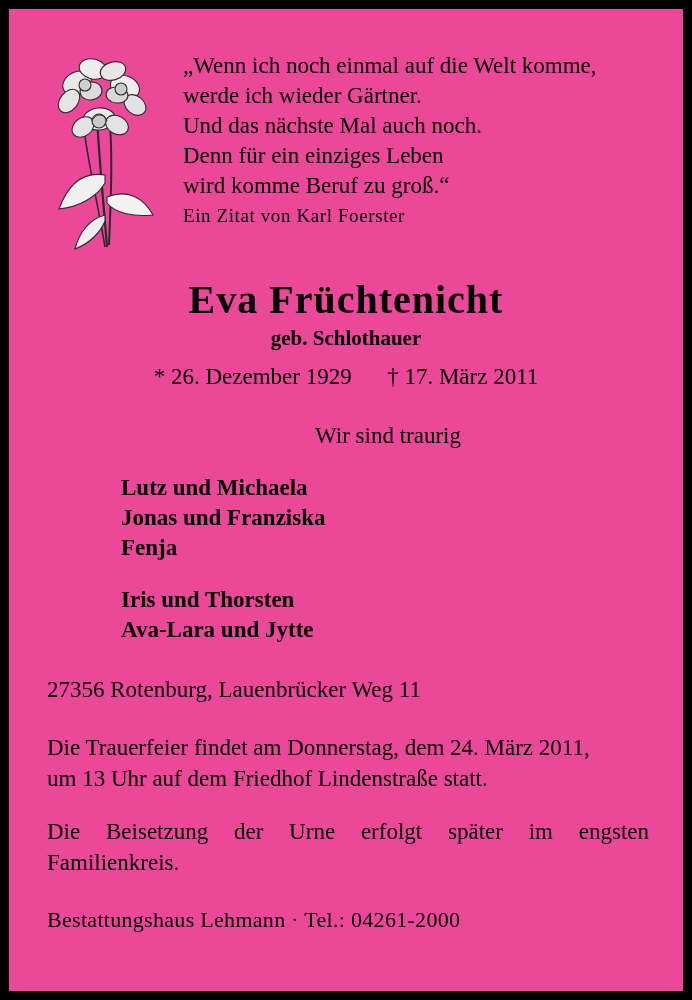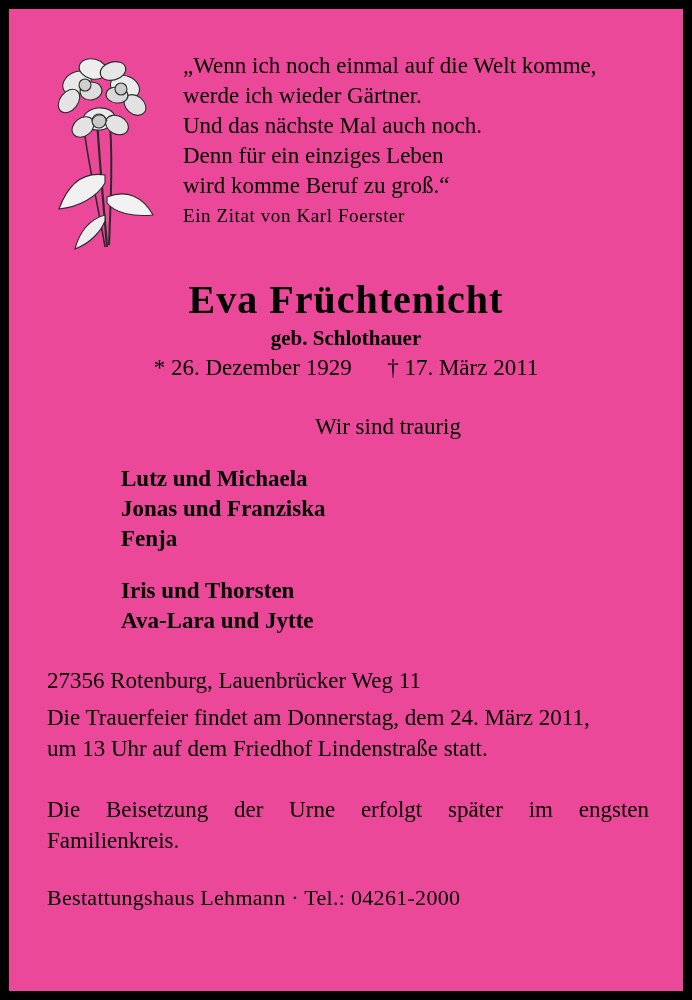--- a/index.html
+++ b/index.html
@@ -75,21 +75,21 @@
     line-height: 46px;
   }
   .maiden {
     font-size: 21px;
     font-weight: bold;
     margin-top: 2px;
     line-height: 26px;
   }
   .dates {
     font-size: 23px;
-    margin-top: 3px;
+    margin-top: 12px;
     line-height: 28px;
   }
   .dates .sep {
     display: inline-block;
     width: 24px;
   }
 
   
   .mourning {
     margin-top: 30px;
@@ -115,26 +115,26 @@
     padding-left: 10px;
     padding-right: 6px;
   }
   .address {
     font-size: 23px;
     line-height: 30px;
   }
   .ceremony {
     font-size: 23px;
     line-height: 31px;
-    margin-top: 6px;
+    margin-top: 27px;
   }
   .burial {
     font-size: 23px;
     line-height: 31px;
-    margin-top: 30px;
+    margin-top: 22px;
     text-align: justify;
     text-align-last: left;
   }
   .burial .just-line {
     display: block;
   }
   .funeral-home {
     font-size: 22px;
     line-height: 28px;
     margin-top: 28px;

